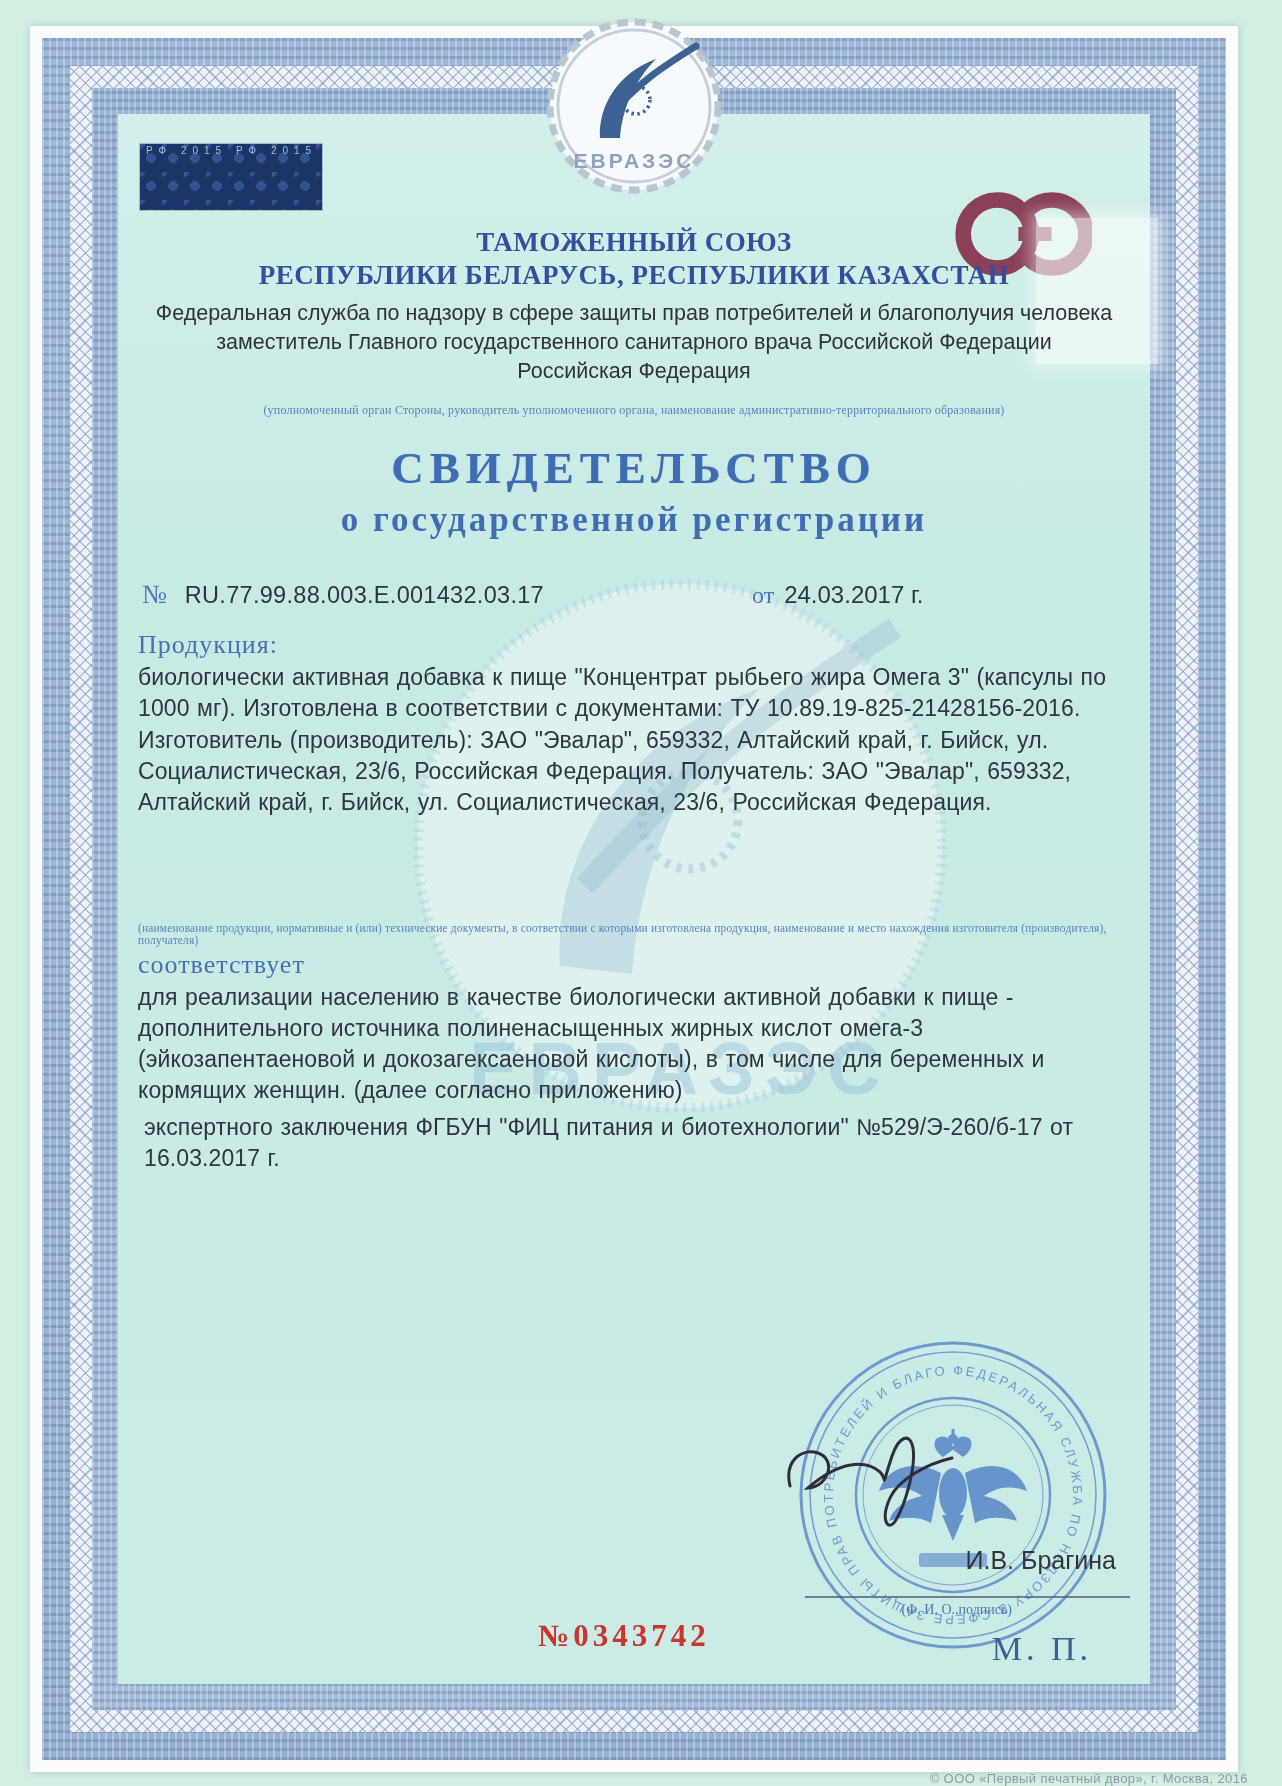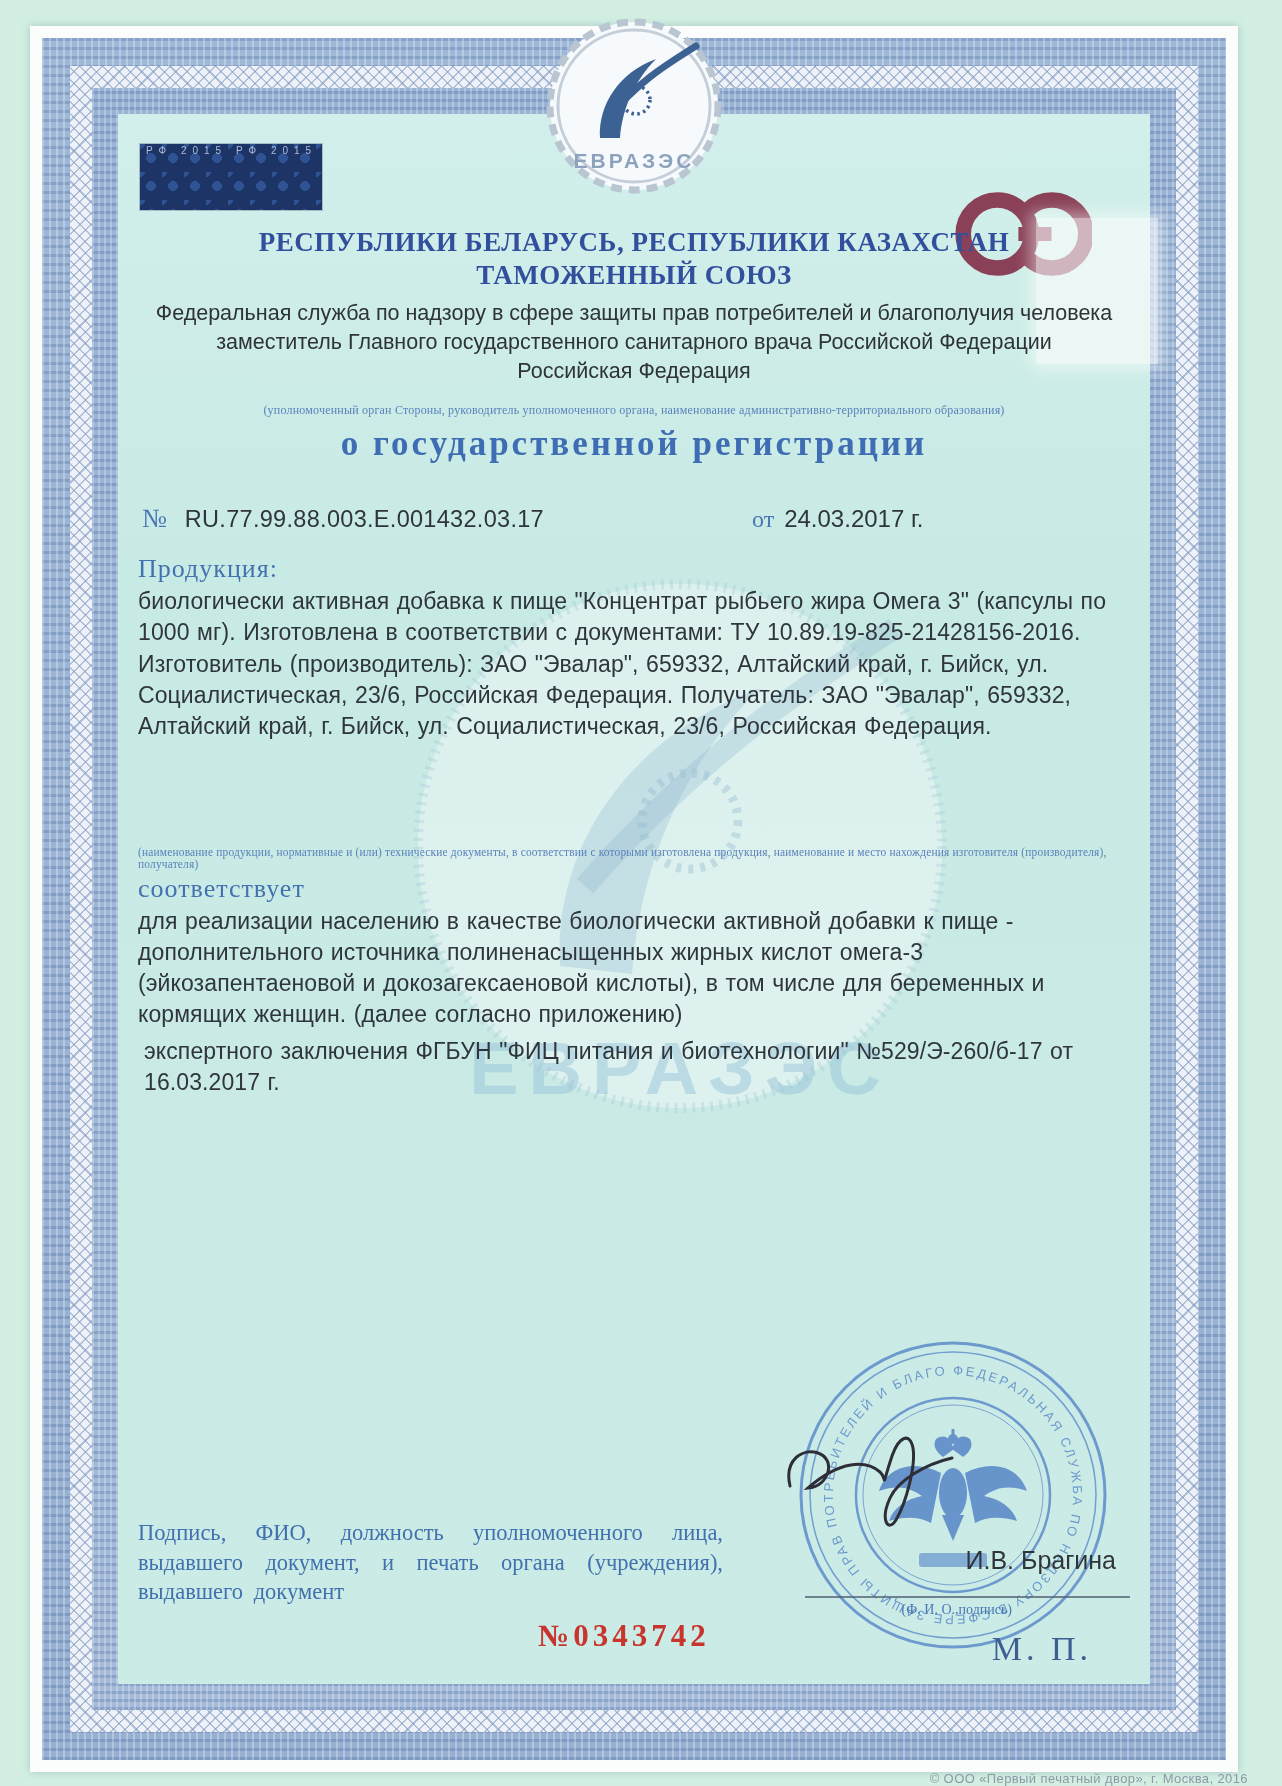--- a/index.html
+++ b/index.html
@@ -184,31 +184,32 @@
           <svg class="se-mark" width="138" height="104" viewBox="0 0 150 112">
             <circle cx="47" cy="56" r="37" fill="none" stroke="#8a4157" stroke-width="17"></circle>
             <path d="M80.5 29.5 A37 37 0 1 1 80.5 82.5" fill="none" stroke="#8a4157" stroke-width="17"></path>
             <line x1="70" y1="56" x2="106" y2="56" stroke="#8a4157" stroke-width="15"></line>
           </svg>
 
           <div class="wm-square"></div>
 
           <div class="flow">
 
+            <div class="hdr-navy">ТАМОЖЕННЫЙ СОЮЗ</div>
             <div class="hdr-navy">РЕСПУБЛИКИ БЕЛАРУСЬ, РЕСПУБЛИКИ КАЗАХСТАН</div>
-            <div class="hdr-navy">ТАМОЖЕННЫЙ СОЮЗ</div>
 
             <div class="hdr-sans-group">
               <div class="hdr-sans">Федеральная служба по надзору в сфере защиты прав потребителей и благополучия человека</div>
               <div class="hdr-sans">заместитель Главного государственного санитарного врача Российской Федерации</div>
               <div class="hdr-sans">Российская Федерация</div>
             </div>
 
             <div class="caption caption-top">(уполномоченный орган Стороны, руководитель уполномоченного органа, наименование административно-территориального образования)</div>
 
+            <div class="cert-title">СВИДЕТЕЛЬСТВО</div>
             <div class="cert-subtitle">о государственной регистрации</div>
 
             <div class="reg-row">
               <span class="reg-no">№</span>
               <span class="reg-number">RU.77.99.88.003.E.001432.03.17</span>
               <span class="reg-ot">от</span>
               <span class="reg-date">24.03.2017 г.</span>
             </div>
 
             <div class="blue-label product-label">Продукция:</div>
@@ -218,21 +219,20 @@
 
             <div class="blue-label compliance-label">соответствует</div>
 
             <div class="body-sans p-usage">для реализации населению в качестве биологически активной добавки к пище - дополнительного источника полиненасыщенных жирных кислот омега-3 (эйкозапентаеновой и докозагексаеновой кислоты), в том числе для беременных и кормящих женщин. (далее согласно приложению)</div>
 
             <div class="body-sans p-basisdoc">экспертного заключения ФГБУН "ФИЦ питания и биотехнологии" №529/Э-260/б-17 от 16.03.2017 г.</div>
 
           </div>
 
           <div class="bottom-zone">
-            <div class="sig-caption">Подпись, ФИО, должность уполномоченного лица, выдавшего документ, и печать органа (учреждения), выдавшего документ</div>
 
             <svg class="stamp" viewBox="0 0 330 330">
               <defs>
                 <path id="ringPath" d="M165,45 a120,120 0 1,1 -0.01,0 z" fill="none"></path>
               </defs>
               <circle cx="165" cy="165" r="152" fill="none" stroke="#4d7ec5" stroke-width="3" opacity=".8"></circle>
               <circle cx="165" cy="165" r="143" fill="none" stroke="#4d7ec5" stroke-width="1.5" opacity=".75"></circle>
               <circle cx="165" cy="165" r="97" fill="none" stroke="#4d7ec5" stroke-width="2.5" opacity=".8"></circle>
               <circle cx="165" cy="165" r="90" fill="none" stroke="#4d7ec5" stroke-width="1" opacity=".7"></circle>
               <text font-size="13" letter-spacing="2.5" fill="#4d7ec5" opacity=".8" font-family="Liberation Sans, sans-serif">

